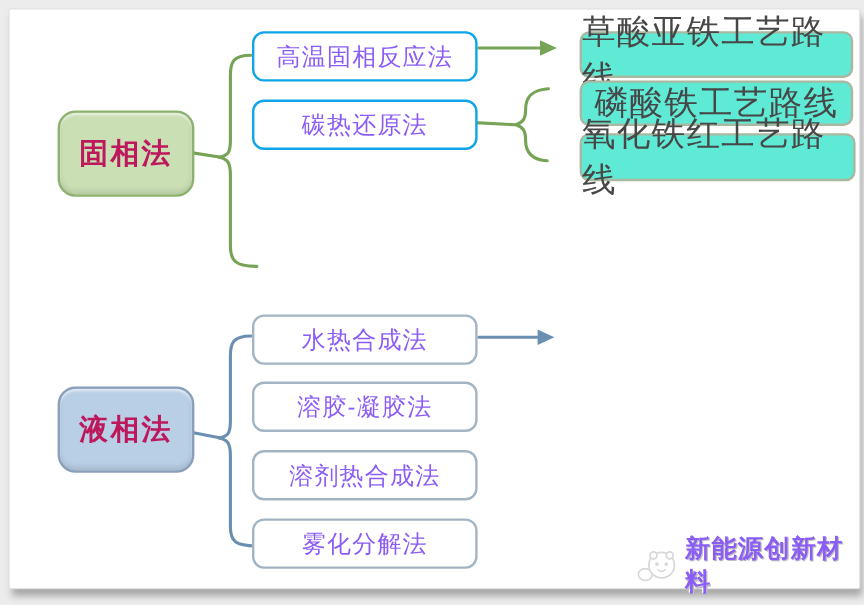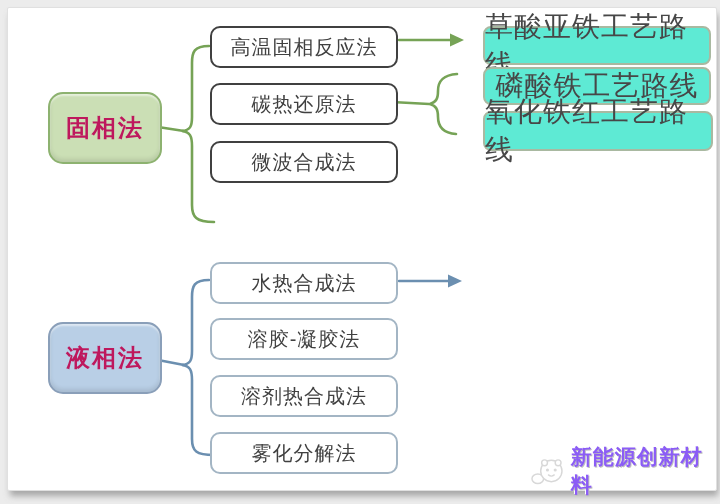--- a/index.html
+++ b/index.html
@@ -20,23 +20,23 @@
     position:absolute;width:110px;height:68px;border-radius:15px;
     display:flex;align-items:center;justify-content:center;
     font-weight:bold;font-size:24px;color:#be185d;letter-spacing:2px;
     box-shadow:inset 0 -3px 4px rgba(0,0,0,0.10), inset 0 2px 2px rgba(255,255,255,0.55);
   }
   .p-solid{left:48px;top:92px;background:#cbdfb5;border:2px solid #8db270;}
   .p-liquid{left:48px;top:322px;background:#b9cfe6;border:2px solid #8a9fb9;}
 
   .m-box{
     position:absolute;left:210px;width:184px;height:38px;background:#ffffff;
-    border:2px solid #404040;border-radius:10px;
+    border:2px solid #0ea5e9;border-radius:10px;
     display:flex;align-items:center;justify-content:center;
-    font-size:20px;color:#404040;letter-spacing:1px;
+    font-size:20px;color:#8b5cf6;letter-spacing:1px;
   }
   .m-blue{border-color:#a3b5c4;}
 
   .r-box{
     position:absolute;left:483px;width:224px;height:35px;background:#5eead4;
     border:2px solid #a9b9a1;border-radius:8px;
     display:flex;align-items:center;justify-content:center;
     font-size:28px;color:#474747;letter-spacing:1px;
   }
   .r-blue{border-color:#9fb0bd;}
@@ -73,21 +73,20 @@
 
     <path d="M399,281 L449,281" fill="none" stroke-width="2.4" stroke-linecap="round" stroke="#6b8fb0"></path>
     <polygon points="448,274.5 462,281 448,287.5" fill="#6b8fb0"></polygon>
   </svg>
 
   <div class="p-box p-solid">固相法</div>
   <div class="p-box p-liquid">液相法</div>
 
   <div class="m-box" style="top:26px;">高温固相反应法</div>
   <div class="m-box" style="top:83px;">碳热还原法</div>
-  <div class="m-box" style="top:141px;">微波合成法</div>
 
   <div class="m-box m-blue" style="top:262px;">水热合成法</div>
   <div class="m-box m-blue" style="top:318px;">溶胶-凝胶法</div>
   <div class="m-box m-blue" style="top:375px;">溶剂热合成法</div>
   <div class="m-box m-blue" style="top:432px;">雾化分解法</div>
 
   <div class="r-box" style="top:26px;height:35px;">草酸亚铁工艺路线</div>
   <div class="r-box" style="top:67px;height:34px;">磷酸铁工艺路线</div>
   <div class="r-box" style="top:111px;height:36px;width:226px;">氧化铁红工艺路线</div>
 

